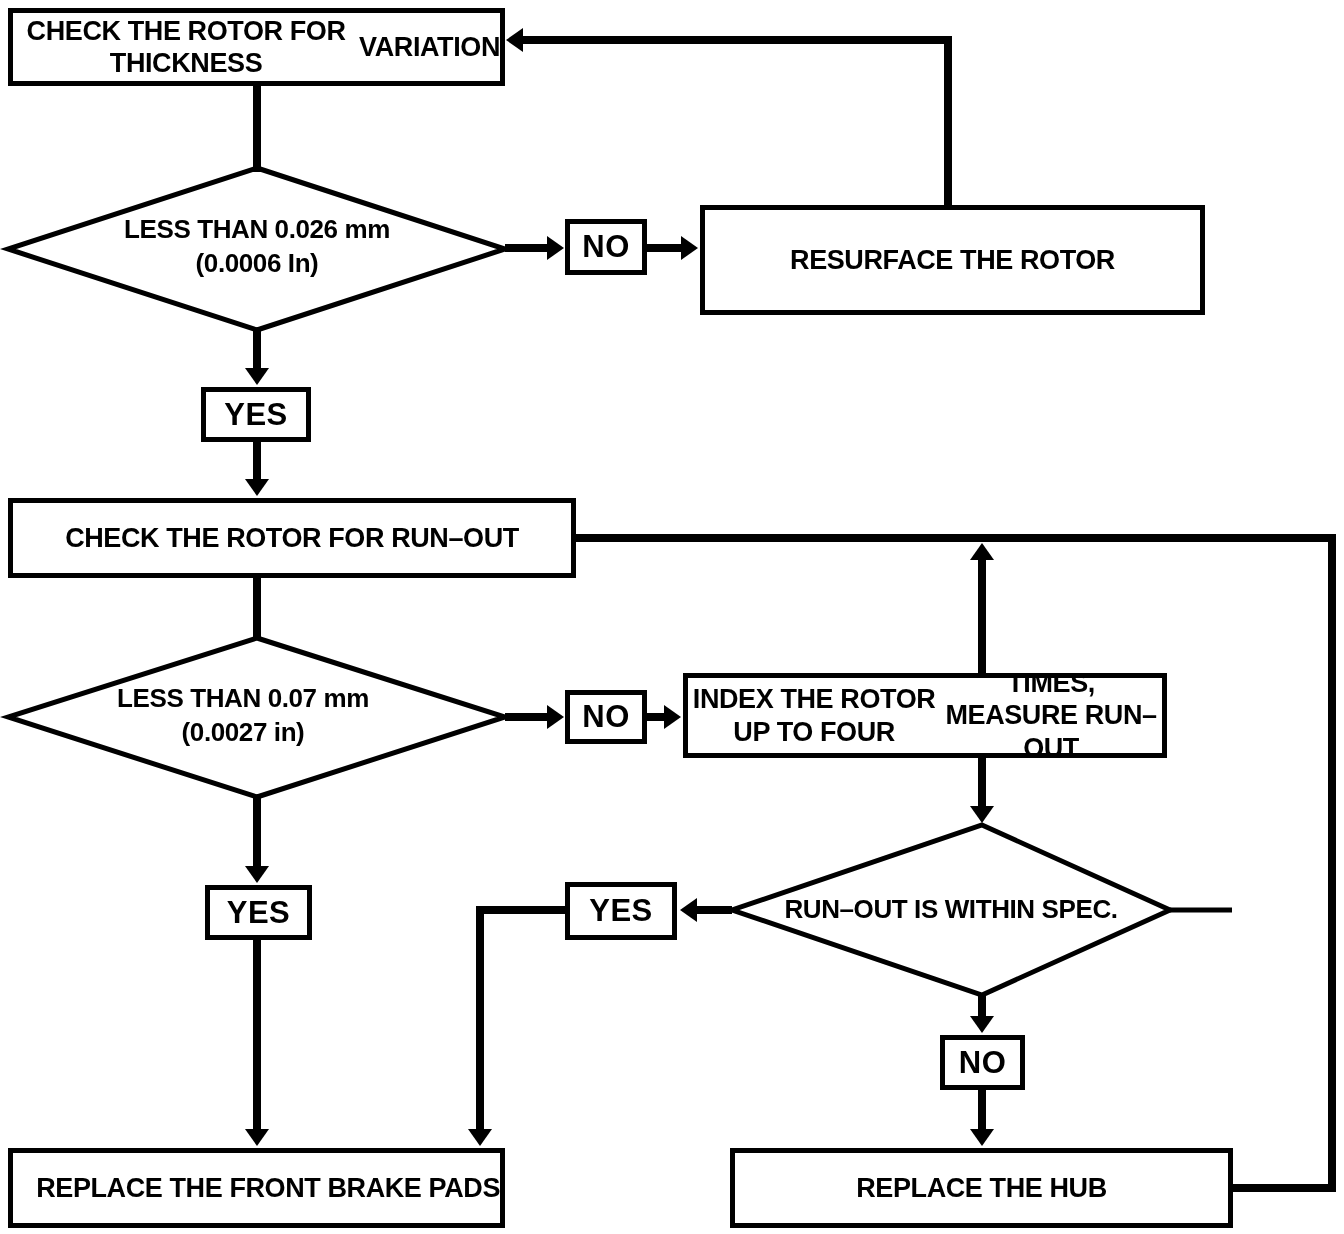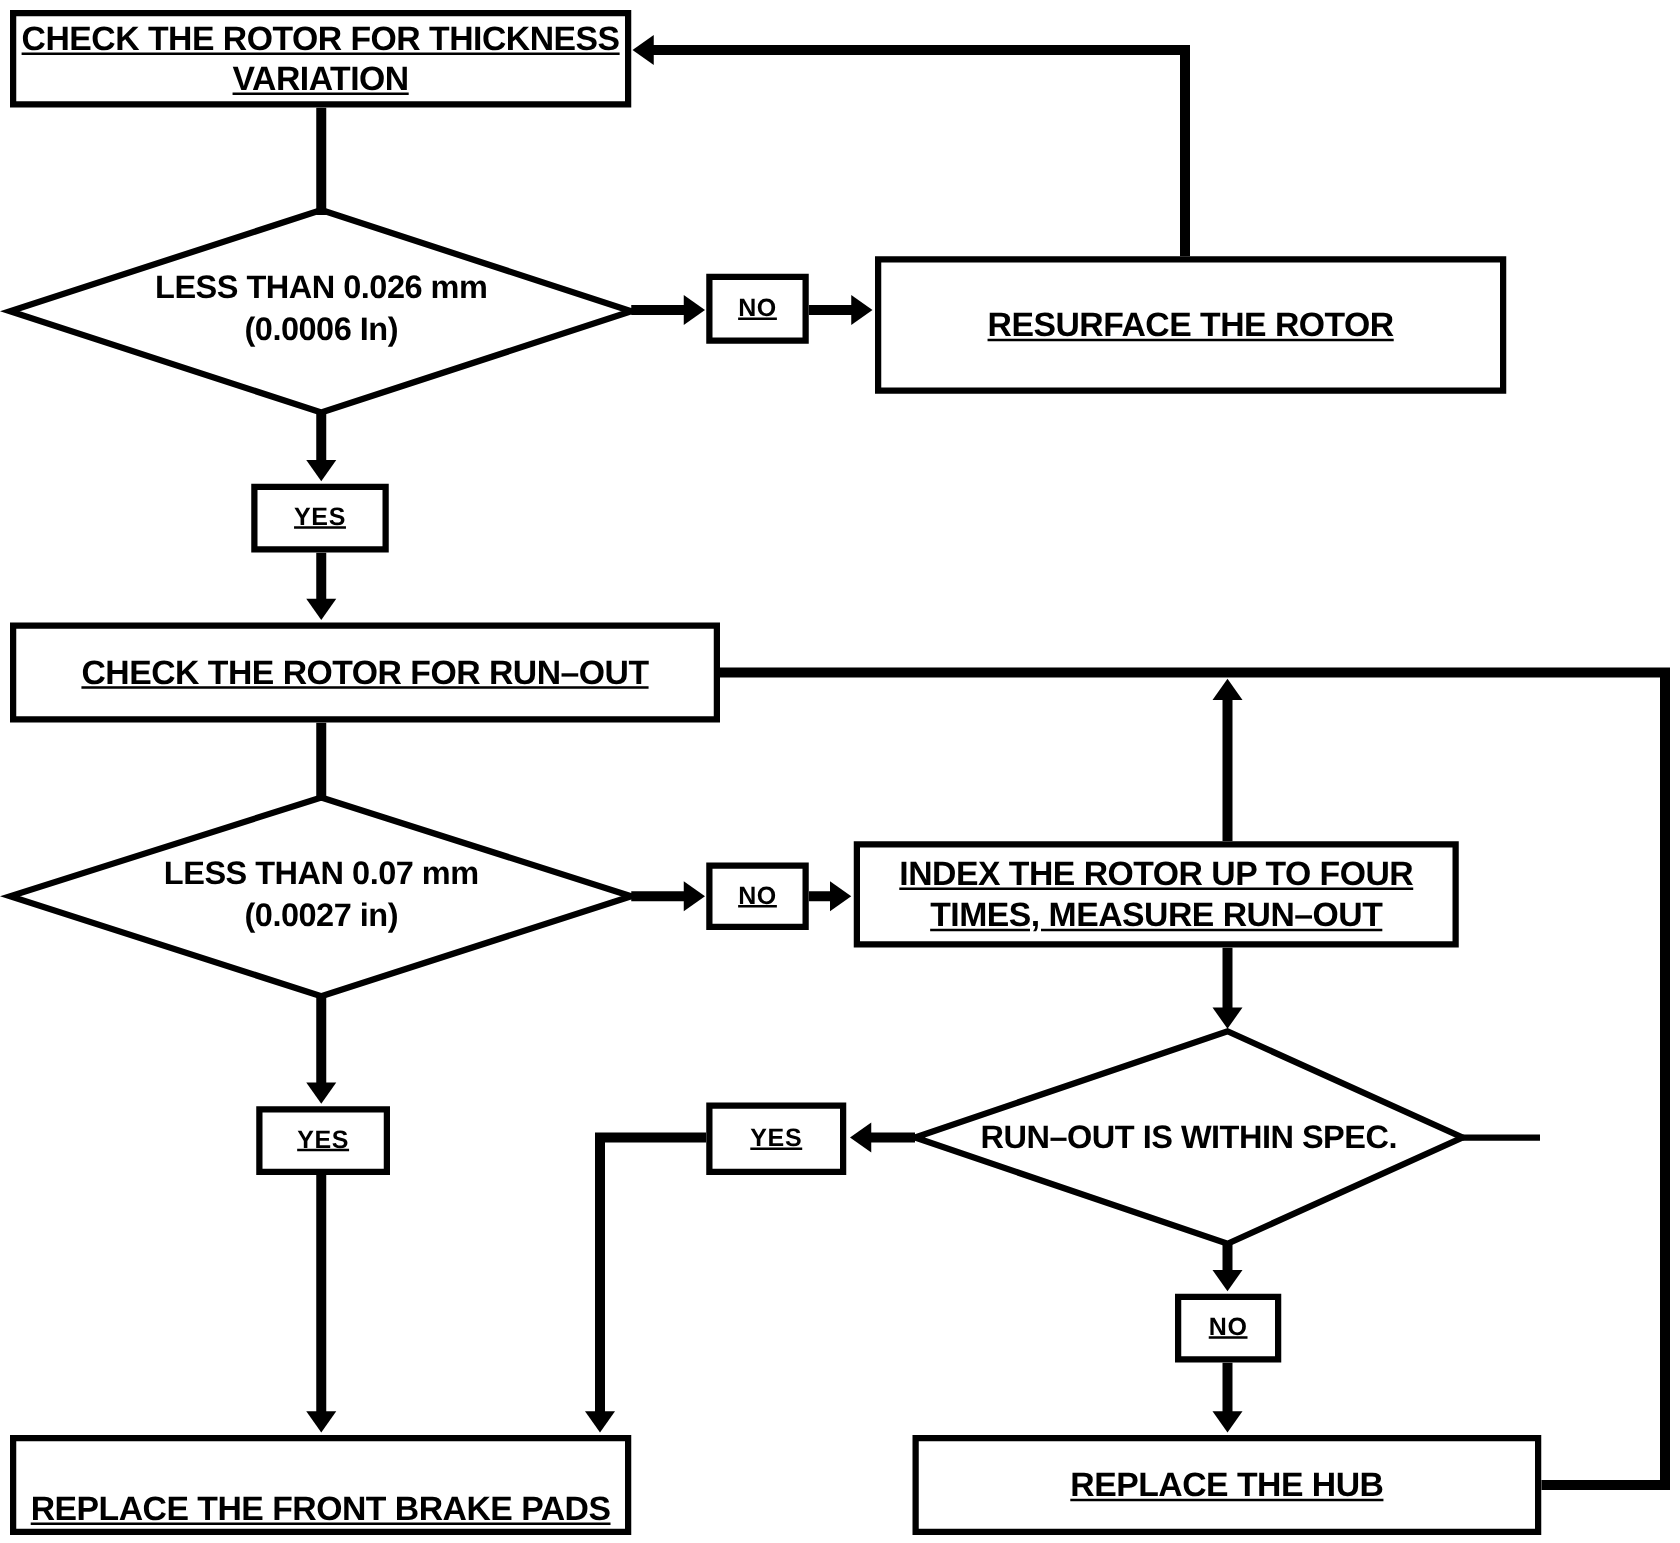--- a/index.html
+++ b/index.html
@@ -6,25 +6,25 @@
   :root { --ink:#000000; --paper:#ffffff; }
   .stage {
     position:relative; width:1344px; height:1234px; overflow:hidden;
     background:var(--paper); font-family:"Liberation Sans", sans-serif;
     color:var(--ink);
   }
   svg.wires { position:absolute; left:0; top:0; width:1344px; height:1234px; }
   .node {
     position:absolute; box-sizing:border-box;
     border:5px solid var(--ink); background:var(--paper);
-    display:flex; flex-direction:column; align-items:center; justify-content:center;
-    text-align:center; font-weight:700; color:var(--ink);text-decoration:underline;
+    display:flex; flex-direction:row; align-items:center; justify-content:center;
+    text-align:center; font-weight:700; color:var(--ink);
   }
   .process { font-size:27px; line-height:1.2; letter-spacing:-0.4px; }
-  .tag { font-size:20px; letter-spacing:0.5px; }
+  .tag { font-size:31px; letter-spacing:0.5px; }
   .dlabel {
     position:absolute; text-align:center; font-weight:700;
     font-size:26px; line-height:1.3; letter-spacing:-0.4px; color:var(--ink);
   }
   .wires * { stroke-linejoin:miter; }
 </style>
 </head>
 <body>
 
 <div class="stage">
@@ -130,21 +130,21 @@
 
   <div class="node process" style="left:730px; top:1148px; width:503px; height:80px;">
     <div>REPLACE THE HUB</div>
   </div>
 
   <div class="dlabel" style="left:60px; top:213px; width:394px;">
     <div>LESS THAN 0.026 mm</div>
     <div>(0.0006 In)</div>
   </div>
 
-  <div class="dlabel" style="left:60px; top:682px; width:394px;text-align:center;">
+  <div class="dlabel" style="left:46px; top:682px; width:394px;text-align:center;">
     <div>LESS THAN 0.07 mm</div>
     <div>(0.0027 in)</div>
   </div>
 
   <div class="dlabel" style="left:731px; top:893px; width:440px;text-align:center;">
     <div>RUN–OUT IS WITHIN SPEC.</div>
   </div>
 
 </div>
 

